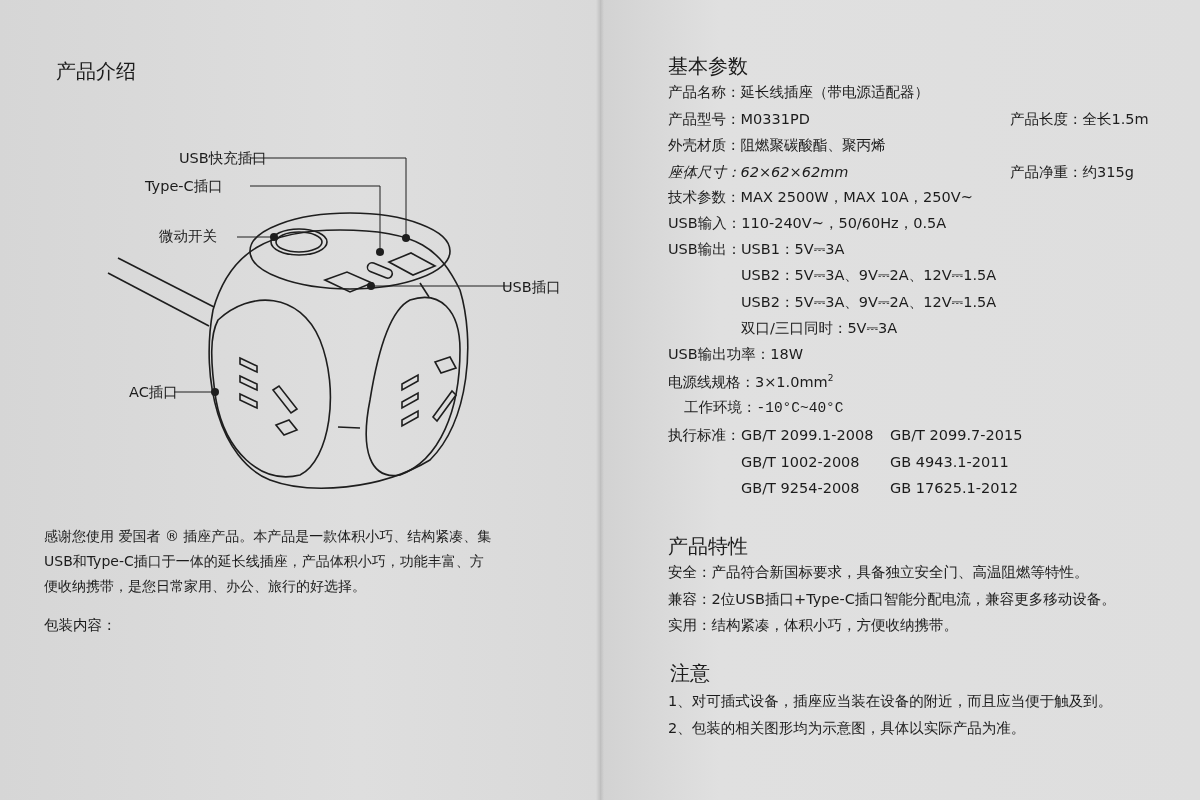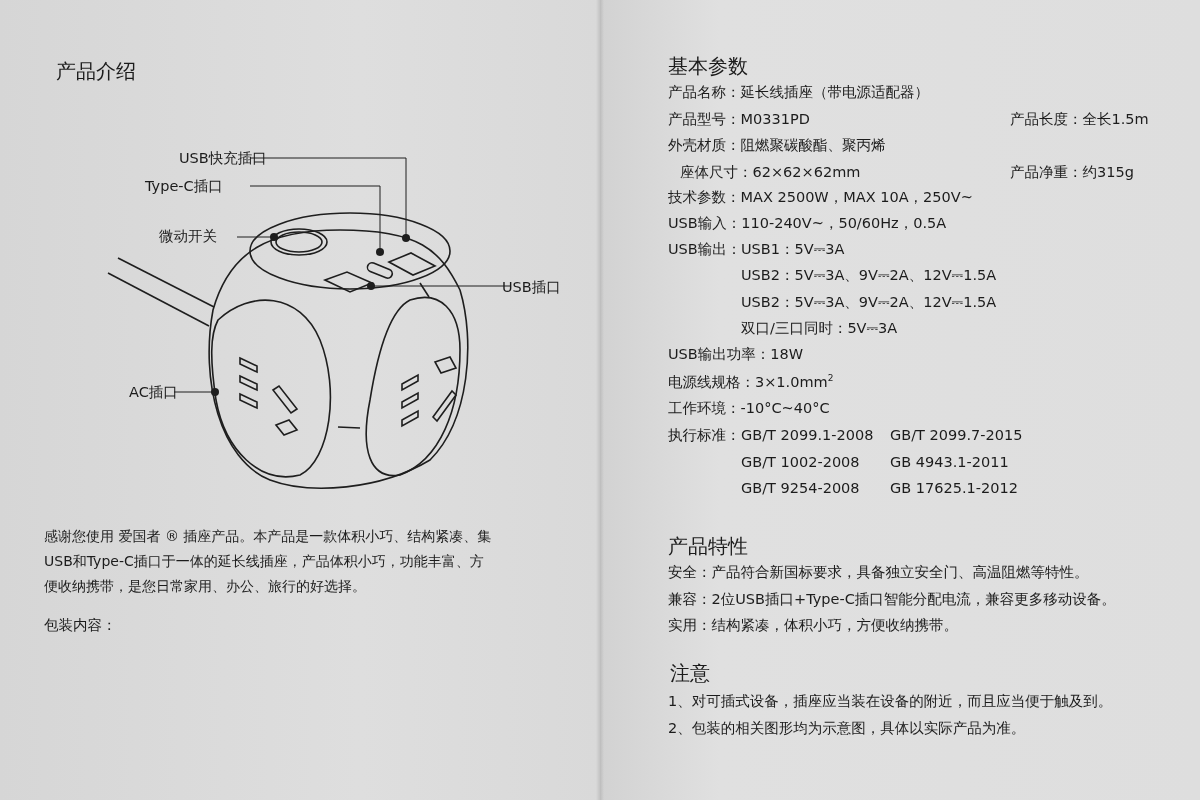--- a/index.html
+++ b/index.html
@@ -94,32 +94,32 @@
 
   <span class="txt" style="left:44px;top:618px;">包装内容：</span>
 </div>
 
 <div class="page right">
   <h2 class="h2" style="left:68px;top:53px;">基本参数</h2>
   <span class="txt" style="left:68px;top:85px;">产品名称：延长线插座（带电源适配器）</span>
   <span class="txt" style="left:68px;top:112px;">产品型号：M0331PD</span>
   <span class="txt" style="left:410px;top:112px;">产品长度：全长1.5m</span>
   <span class="txt" style="left:68px;top:138px;">外壳材质：阻燃聚碳酸酯、聚丙烯</span>
-  <span class="txt" style="left:80px;top:165px;">座体尺寸：62×62×62mm</span>
+  <span class="txt" style="left:68px;top:165px;font-style:italic;">座体尺寸：62×62×62mm</span>
   <span class="txt" style="left:410px;top:165px;">产品净重：约315g</span>
   <span class="txt" style="left:68px;top:190px;">技术参数：MAX 2500W，MAX 10A，250V~</span>
   <span class="txt" style="left:68px;top:216px;">USB输入：110-240V~，50/60Hz，0.5A</span>
   <span class="txt" style="left:68px;top:242px;">USB输出：</span>
   <span class="txt" style="left:141px;top:242px;">USB1：5V⎓3A</span>
   <span class="txt" style="left:141px;top:268px;">USB2：5V⎓3A、9V⎓2A、12V⎓1.5A</span>
   <span class="txt" style="left:141px;top:295px;">USB2：5V⎓3A、9V⎓2A、12V⎓1.5A</span>
   <span class="txt" style="left:141px;top:321px;">双口/三口同时：5V⎓3A</span>
   <span class="txt" style="left:68px;top:347px;">USB输出功率：18W</span>
   <span class="txt" style="left:68px;top:374px;"><span>电源线规格：3×1.0mm</span><span class="sub">2</span></span>
-  <span class="txt" style="left:68px;top:401px;">工作环境：-10°C~40°C</span>
+  <span class="txt" style="left:84px;top:401px;font-family:Liberation Mono, monospace;">工作环境：-10°C~40°C</span>
   <span class="txt" style="left:68px;top:428px;font-family:Liberation Serif, serif;">执行标准：</span>
   <span class="txt" style="left:141px;top:428px;">GB/T 2099.1-2008</span>
   <span class="txt" style="left:290px;top:428px;">GB/T 2099.7-2015</span>
   <span class="txt" style="left:141px;top:455px;">GB/T 1002-2008</span>
   <span class="txt" style="left:290px;top:455px;">GB 4943.1-2011</span>
   <span class="txt" style="left:141px;top:481px;">GB/T 9254-2008</span>
   <span class="txt" style="left:290px;top:481px;">GB 17625.1-2012</span>
 
   <h2 class="h2" style="left:68px;top:533px;">产品特性</h2>
   <span class="txt" style="left:68px;top:565px;">安全：产品符合新国标要求，具备独立安全门、高温阻燃等特性。</span>

